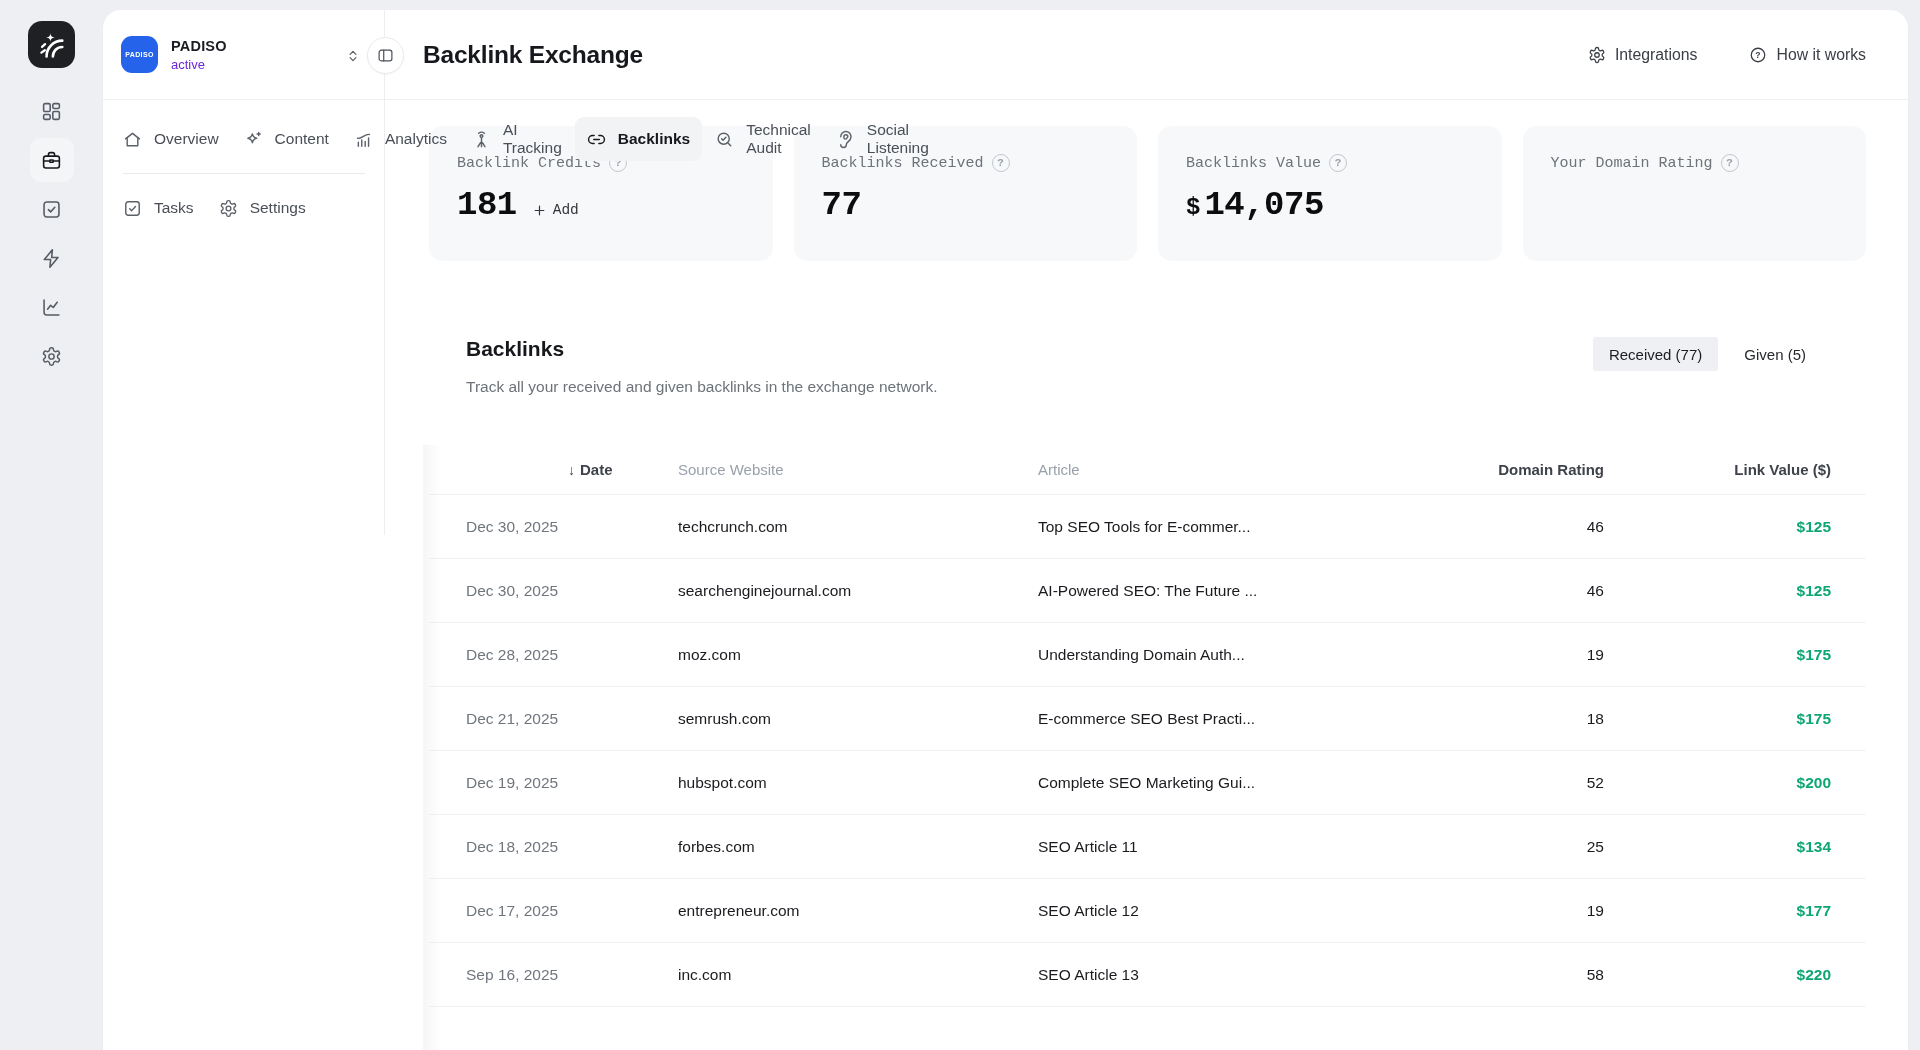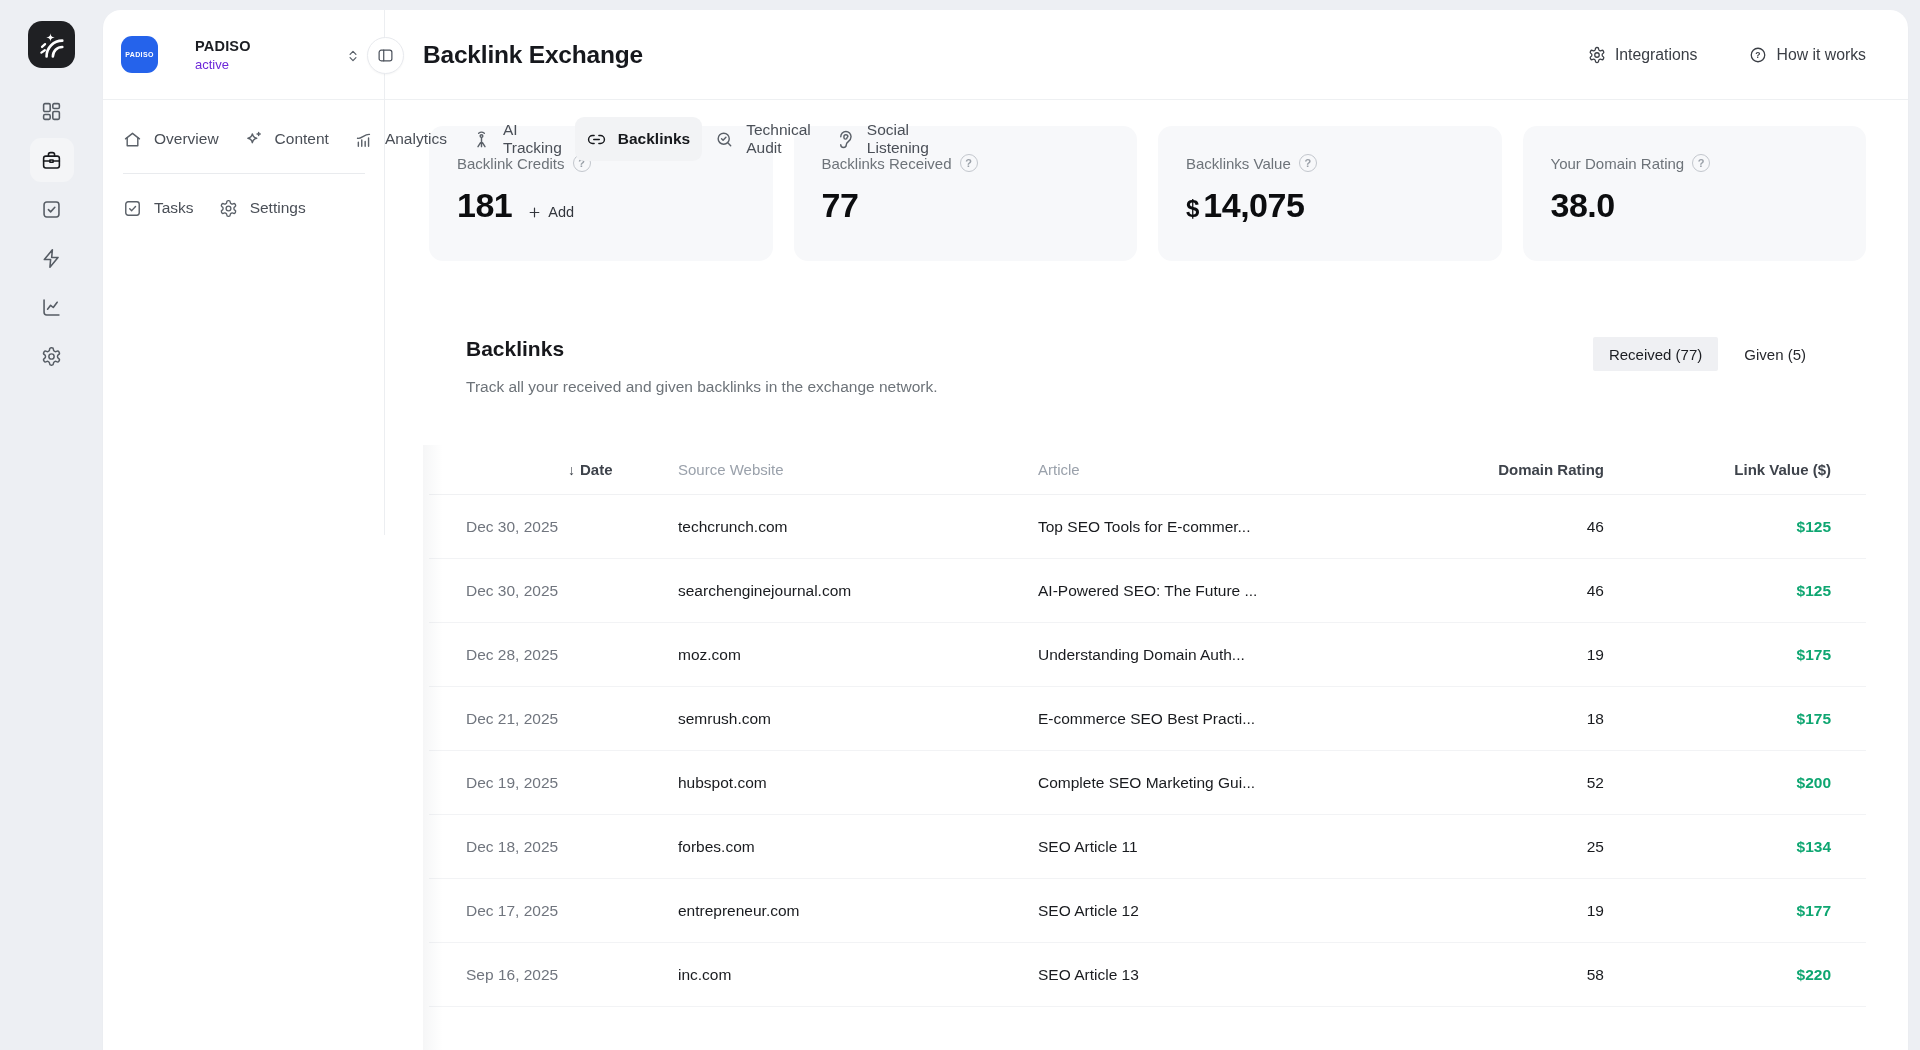--- a/index.html
+++ b/index.html
@@ -21,21 +21,21 @@
   .rail-btn { width:44px; height:44px; border-radius:11px; display:grid; place-items:center; color:#565c64; }
   .rail-btn svg { width:21px; height:21px; }
   .rail-btn.active { background:#f4f5f7; color:#16181c; }
 
   
   .panel { position:absolute; left:103px; top:10px; width:1805px; height:1040px; background:#fff; border-radius:18px 18px 0 0; display:flex; box-shadow:0 1px 2px rgba(16,24,40,.03); }
 
   
   .sidebar { width:282px; position:relative; flex:none; }
   .sidebar::after { content:""; position:absolute; top:0; right:0; width:1px; height:525px; background:#eceef1; }
-  .ws-row { height:90px; border-bottom:1px solid #eef0f2; display:flex; align-items:center; padding-left:18px; position:relative; cursor:pointer;gap:24px; }
+  .ws-row { height:90px; border-bottom:1px solid #eef0f2; display:flex; align-items:center; padding-left:18px; position:relative; cursor:pointer; }
   .avatar { width:37px; height:37px; border-radius:11px; background:#2563eb; color:#fff; display:grid; place-items:center; font-size:7px; font-weight:700; letter-spacing:.4px; flex:none; }
   .ws-meta { margin-left:13px; }
   .ws-name { font-size:14.5px; font-weight:700; letter-spacing:.2px; color:#1b1d22; }
   .ws-status { font-size:13px; color:#6d28d9; margin-top:3px; }
   .chev-btn { position:absolute; right:23px; top:37px; width:18px; height:18px; color:#585f68; display:grid; place-items:center; }
   .chev-btn svg { width:14px; height:14px; }
   .collapse-btn { position:absolute; right:-18.5px; top:26.5px; width:37px; height:37px; border-radius:50%; background:#fff; border:1px solid #e8eaee; display:grid; place-items:center; color:#4a505a; z-index:5; box-shadow:0 1px 2px rgba(0,0,0,.04); }
   .collapse-btn svg { width:17px; height:17px; }
 
   .nav { display:flex; flex-direction:row; gap:1px; padding:17px 8px 0; }
@@ -48,21 +48,21 @@
 
   
   .main { flex:1; min-width:0; padding:0 42px 0 44px; }
   .main-header { height:90px; margin:0 -42px 0 -44px; padding:0 42px 0 38px; border-bottom:1px solid #eef0f2; display:flex; align-items:center; justify-content:space-between; }
   .main-header h1 { font-size:24.5px; font-weight:700; letter-spacing:-.2px; color:#16181d; }
   .header-actions { display:flex; gap:52px; }
   .h-action { display:flex; align-items:center; gap:9px; font-size:15.8px; font-weight:500; color:#3a3e45; }
   .h-action svg { width:18px; height:18px; }
 
   
-  .stats { display:flex; gap:21px; margin-top:26px; }
+  .stats { display:flex; gap:21px; margin-top:26px;font-family:Liberation Mono, monospace; }
   .card { flex:1; height:135px; background:#f7f8fa; border-radius:14px; padding:28px 28px 0; }
   .card-label-row { display:flex; align-items:center; gap:8px; font-size:15px; color:#6d7379; }
   .help-dot { width:18px; height:18px; border:1.4px solid #c3c7cd; border-radius:50%; color:#9aa0a8; font-size:11px; font-weight:700; display:grid; place-items:center; line-height:1; cursor:pointer; }
   .card-value-row { margin-top:14px; display:flex; align-items:baseline; gap:16px; }
   .card-prefix { font-size:24px; font-weight:700; color:#0c0d0f; margin-right:-12px; }
   .card-value { font-size:34px; font-weight:700; letter-spacing:-.5px; color:#0c0d0f; }
   .add-btn { display:flex; align-items:baseline; gap:7px; font-size:14.5px; font-weight:500; color:#33373d; }
   .add-btn svg { width:13px; height:13px; align-self:center; }
 
   
@@ -379,25 +379,20 @@
             <span class="card-value">14,075</span>
 
           </div>
         </div>
 
         <div class="card">
           <div class="card-label-row">
             <span class="card-label">Your Domain Rating</span>
             <span class="help-dot">?</span>
           </div>
-          <div class="card-value-row">
-
-            <span class="card-value">38.0</span>
-
-          </div>
         </div>
       </section>
 
     <section class="bl-head">
       <div class="bl-titles">
         <h2>Backlinks</h2>
         <p>Track all your received and given backlinks in the exchange network.</p>
       </div>
       <div class="tabs">
 

